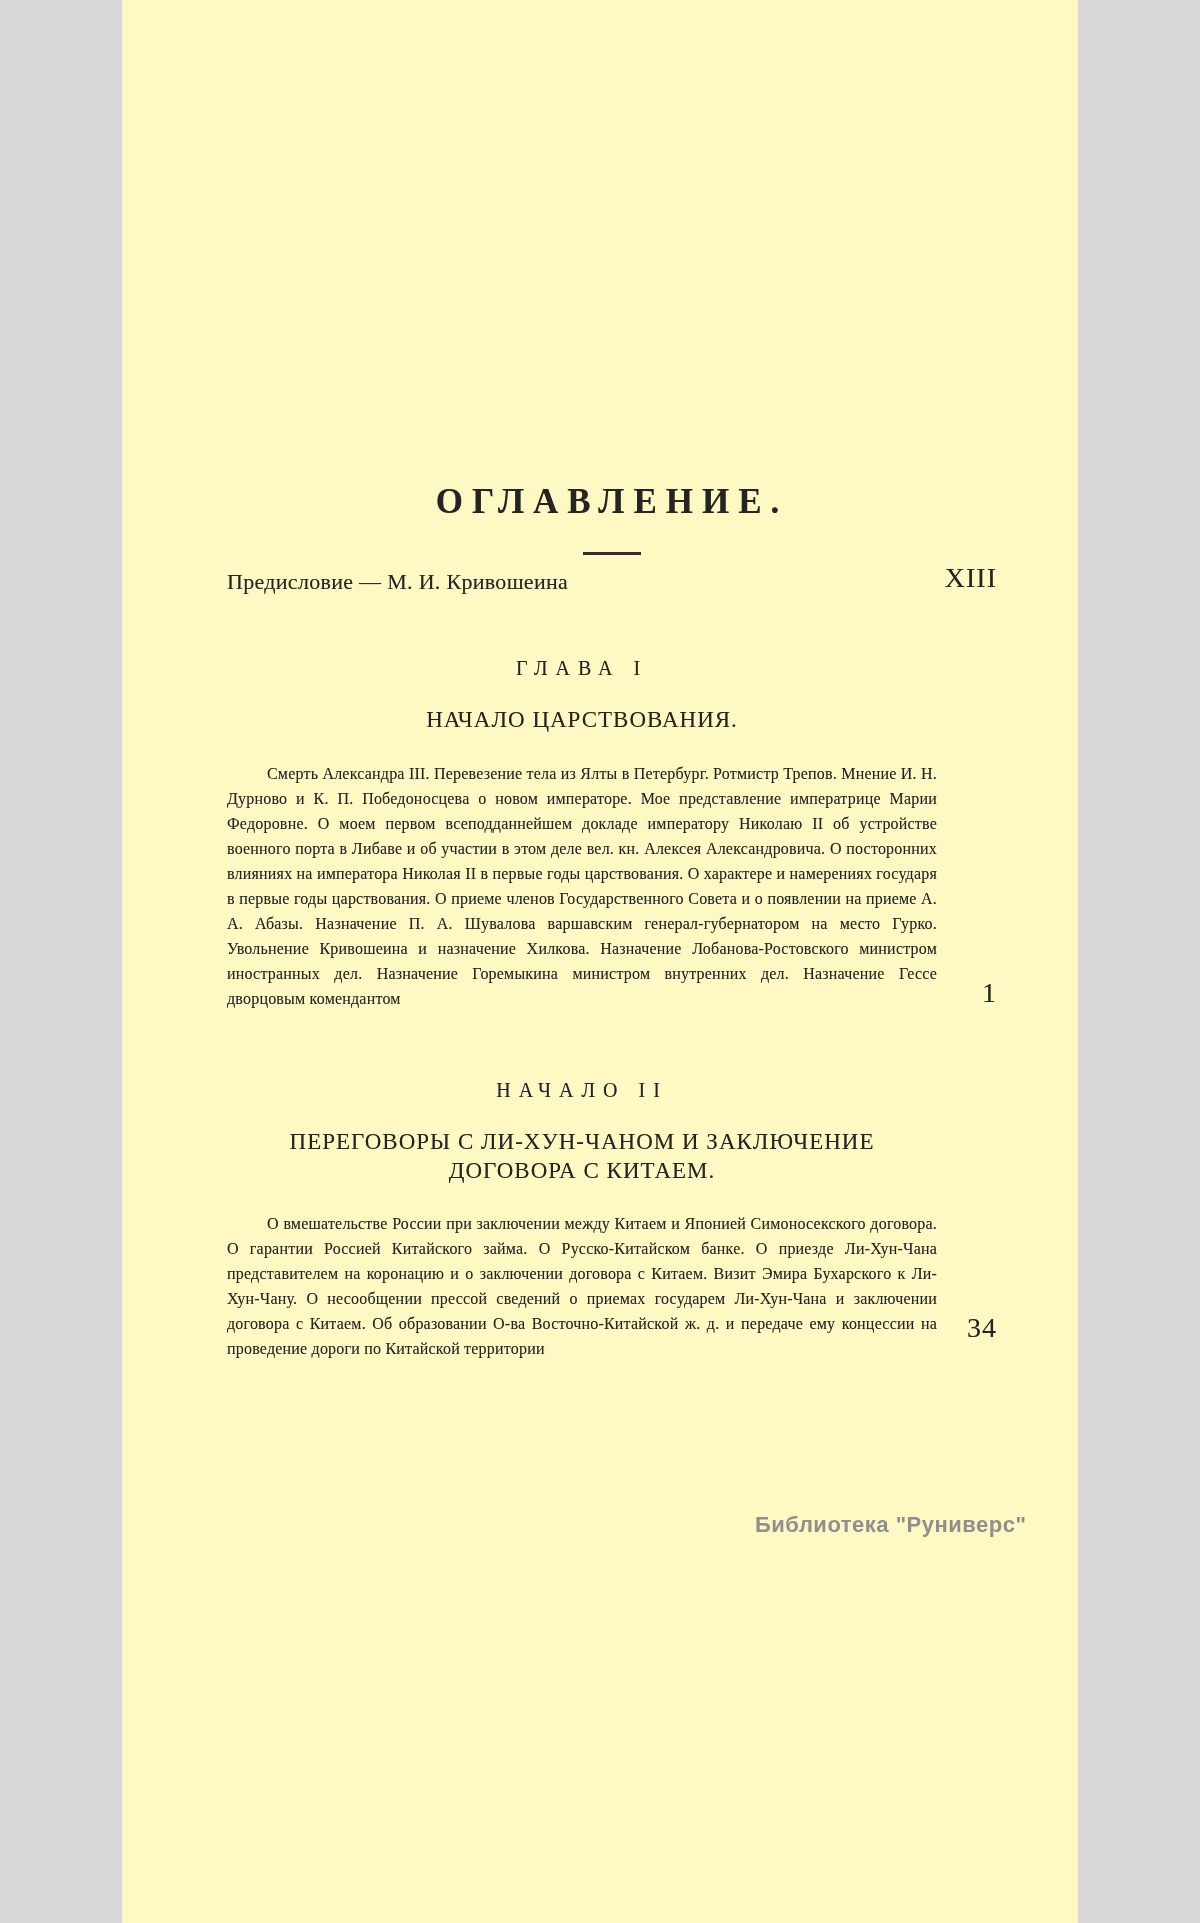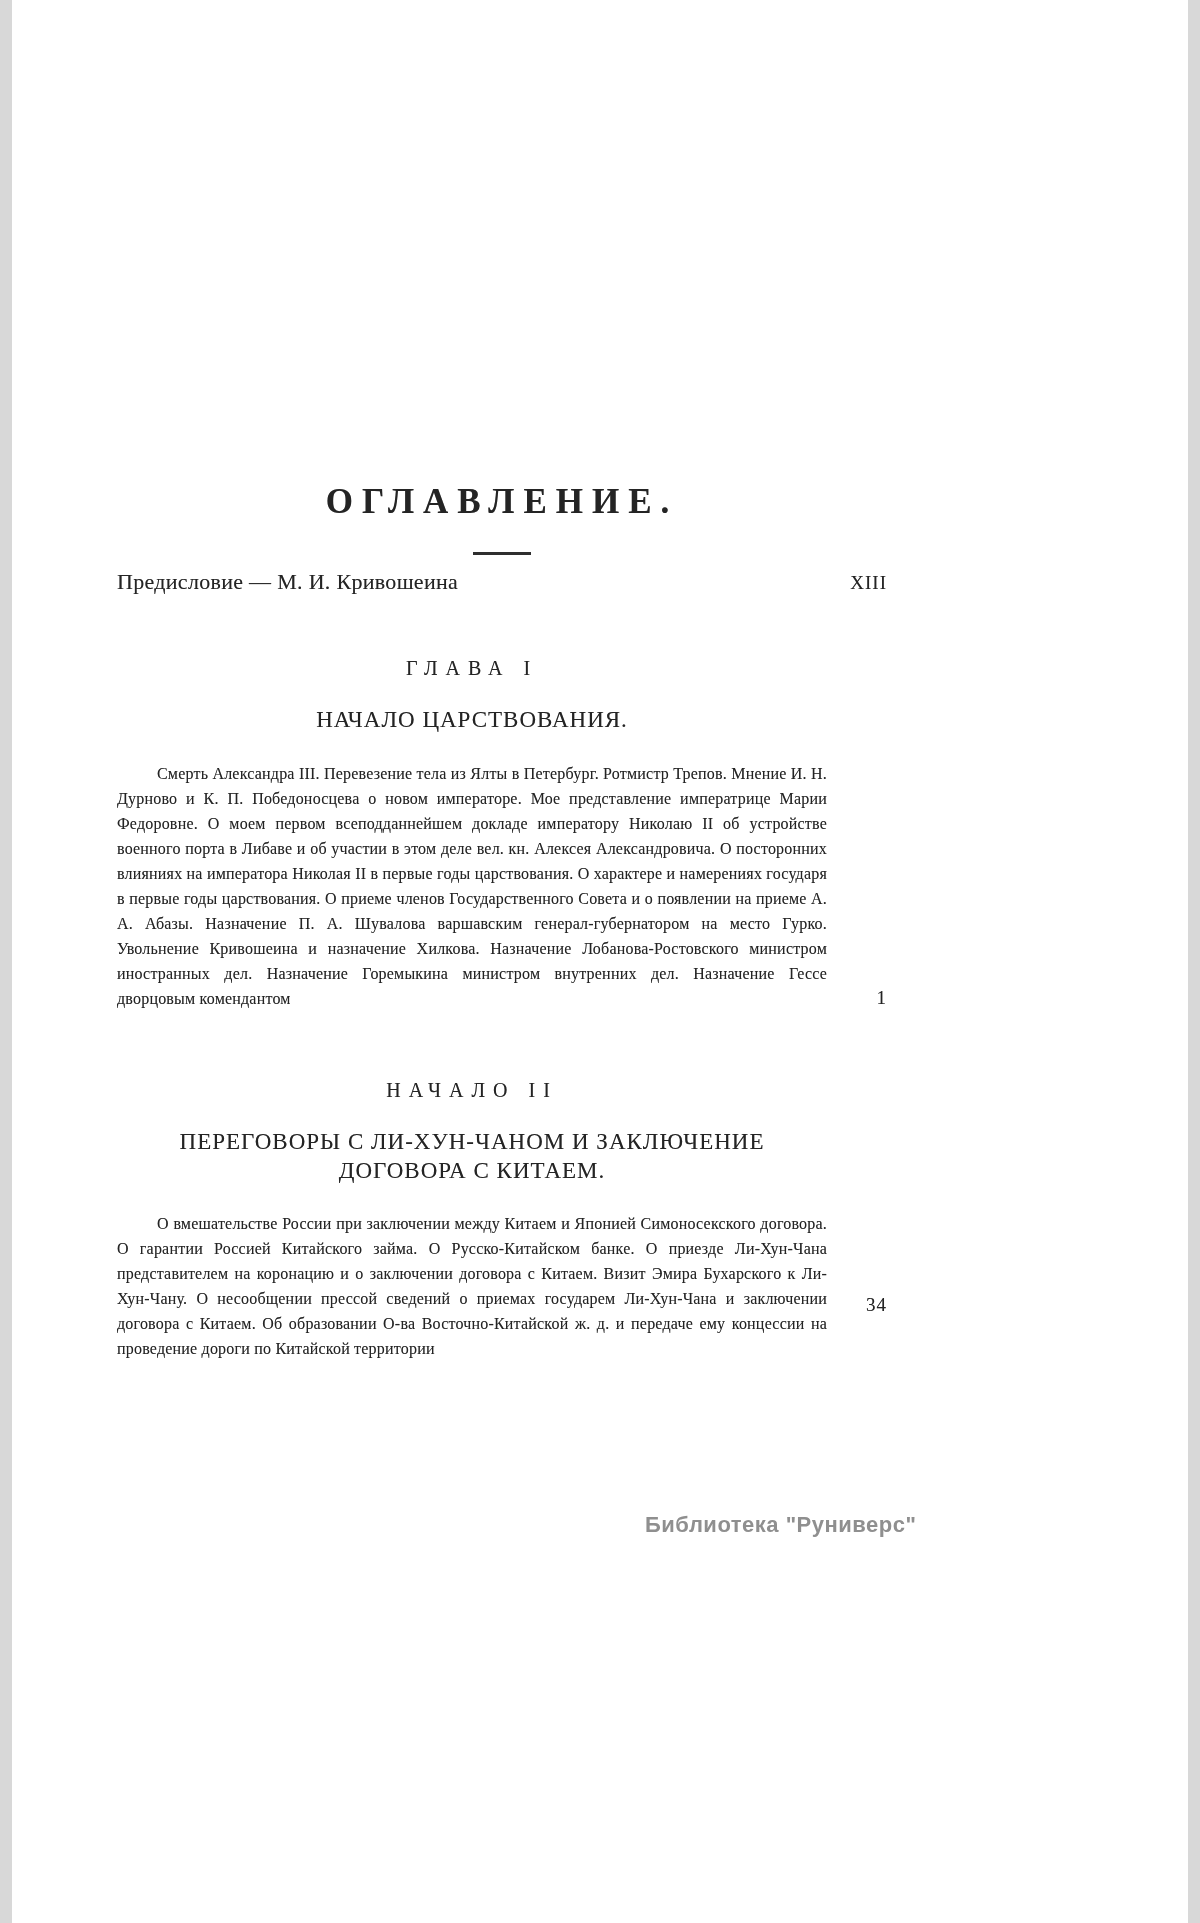--- a/index.html
+++ b/index.html
@@ -1,23 +1,23 @@
 <!DOCTYPE html>
 <html><head>
 <meta charset="utf-8">
 <style>
   * { box-sizing: border-box; }
   html, body { margin: 0; padding: 0; background: #d8d8d8; }
 
   .page {
     position: relative;
-    width: 1176px;
+    width: 956px;
     height: 1923px;
     margin: 0 auto;
-    background: #ffffff;
+    background: #fef9c3;
     color: #242424;
     font-family: "Liberation Serif", serif;
     overflow: hidden;
     text-shadow: 0 0 0.5px rgba(40,40,40,0.35);
   }
 
   .content {
     position: absolute;
     left: 105px;
     top: 0;
@@ -57,21 +57,21 @@
   .preface {
     margin-top: 14px;
     font-size: 22px;
   }
   .preface-text { letter-spacing: 0.3px; }
 
   .page-num {
     position: absolute;
     right: 0;
     bottom: 1px;
-    font-size: 19px;
+    font-size: 28px;
     letter-spacing: 1px;
   }
 
   .chapter { position: relative; width: 770px; }
 
   .chapter-heading {
     width: 710px;
     margin: 62px 0 0 0;
     text-align: center;
     font-size: 20px;
@@ -102,21 +102,21 @@
   .summary {
     width: 710px;
     margin: 0;
     font-size: 16px;
     line-height: 25px;
     text-align: justify;
     text-indent: 40px;
     letter-spacing: 0.2px;
   }
   .chapter-1 .summary-page { bottom: 2px; }
-  .chapter-2 .summary-page { bottom: 45px; }
+  .chapter-2 .summary-page { bottom: 17px; }
 
   .watermark {
     position: absolute;
     left: 633px;
     top: 1512px;
     font-family: "Liberation Sans", sans-serif;
     font-size: 22px;
     font-weight: 700;
     letter-spacing: 0.5px;
     color: #8f8f8f;

